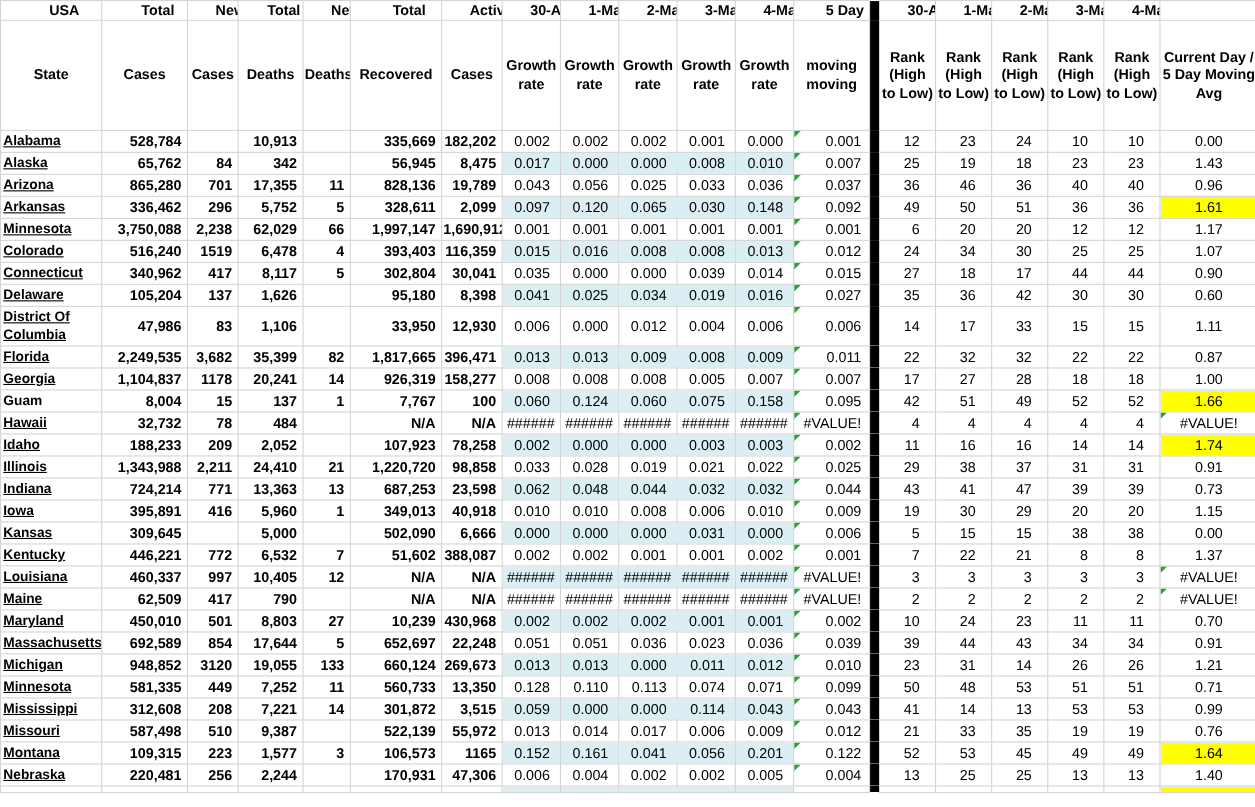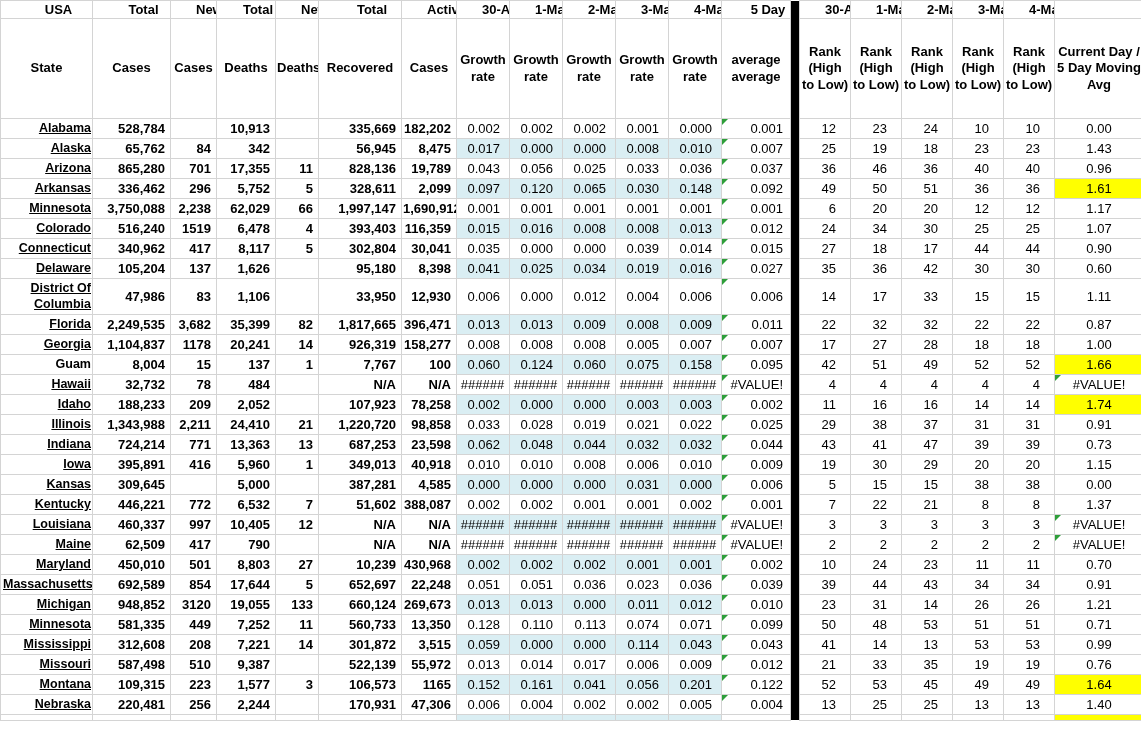--- a/index.html
+++ b/index.html
@@ -7,21 +7,21 @@
   table{border-collapse:collapse;table-layout:fixed;width:1141px;}
   col.c-state{width:92px}col.c-cases{width:78px}col.c-new{width:46px}col.c-deaths{width:59px}
   col.c-ndeaths{width:43px}col.c-recov{width:83px}col.c-active{width:55px}
   col.c-g{width:53px}col.c-avg{width:69px}col.c-bar{width:9px}
   col.c-r{width:51px}col.c-ratio{width:89px}
   th,td{border:1px solid #d4d4d4;overflow:hidden;white-space:nowrap;color:#000;position:relative;box-sizing:border-box;}
   thead tr.h1 th{height:14px;font-size:13px;font-weight:bold;text-align:center;vertical-align:middle;padding-left:25px;}
   thead tr.h2 th{height:100px;font-size:13px;font-weight:bold;text-align:center;vertical-align:middle;white-space:normal;line-height:1.25;}
   th.left{text-align:left;padding-left:3px;margin-top:16px;}
   tbody td{height:20px;font-size:13px;vertical-align:middle;}
-  td.state{font-size:12.5px;font-weight:bold;text-align:right;padding-left:2px;white-space:normal;line-height:1.3;}
+  td.state{font-size:12.5px;font-weight:bold;text-align:left;padding-left:2px;white-space:normal;line-height:1.3;}
   td.state span.st-underline{text-decoration:underline;}
   td.num{font-weight:bold;text-align:right;padding-right:5px;}
   td.growth{text-align:right;padding-right:9px;}
   td.growth.hash{text-align:center;padding-right:2px;}
   td.avg{text-align:right;padding-right:7px;}
   td.rank{text-align:right;padding-right:14px;}
   td.ratio{text-align:center;}
   .band{background:#DAEEF3;}
   .yellow{background:#FFFF00;}
   .bar{background:#000;border-top:none;border-bottom:none;padding:0;}
@@ -83,21 +83,21 @@
       <th>Cases</th>
       <th>Deaths</th>
       <th>Deaths</th>
       <th>Recovered</th>
       <th>Cases</th>
       <th>Growth rate</th>
       <th>Growth rate</th>
       <th>Growth rate</th>
       <th>Growth rate</th>
       <th>Growth rate</th>
-      <th>average average</th>
+      <th>moving moving</th>
       <th class="bar"></th>
       <th>Rank (High to Low)</th>
       <th>Rank (High to Low)</th>
       <th>Rank (High to Low)</th>
       <th>Rank (High to Low)</th>
       <th>Rank (High to Low)</th>
       <th>Current Day / 5 Day Moving Avg</th>
     </tr>
   </thead>
   <tbody>
@@ -474,22 +474,22 @@
         <td class="rank">20</td>
         <td class="rank">20</td>
         <td class="ratio">1.15</td>
       </tr>
       <tr>
         <td class="state"><span class="st-underline">Kansas</span></td>
         <td class="num">309,645</td>
         <td class="num"></td>
         <td class="num">5,000</td>
         <td class="num"></td>
-        <td class="num">387,281</td>
-        <td class="num">4,585</td>
+        <td class="num">502,090</td>
+        <td class="num">6,666</td>
         <td class="growth band">0.000</td>
         <td class="growth band">0.000</td>
         <td class="growth band">0.000</td>
         <td class="growth band">0.031</td>
         <td class="growth band">0.000</td>
         <td class="avg">0.006<span class="tri"></span></td>
         <td class="bar"></td>
         <td class="rank">5</td>
         <td class="rank">15</td>
         <td class="rank">15</td>

